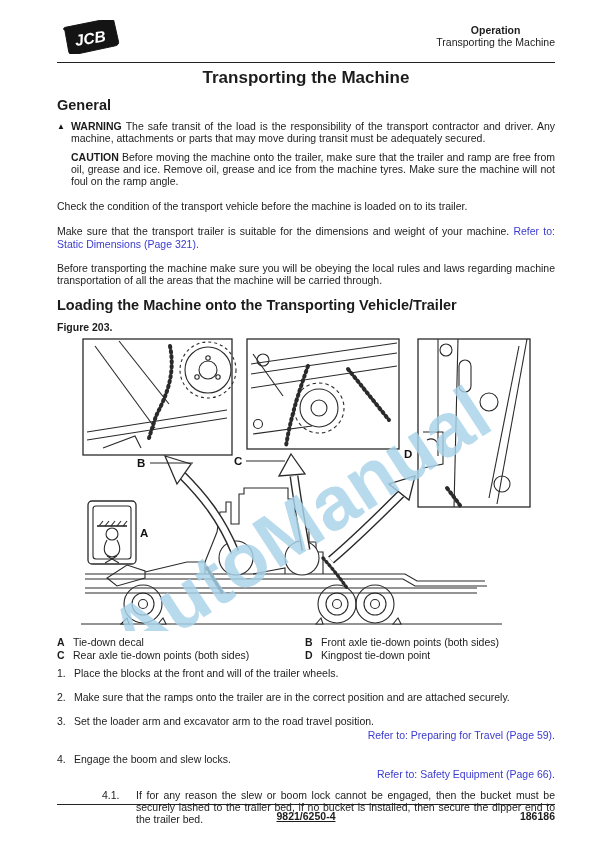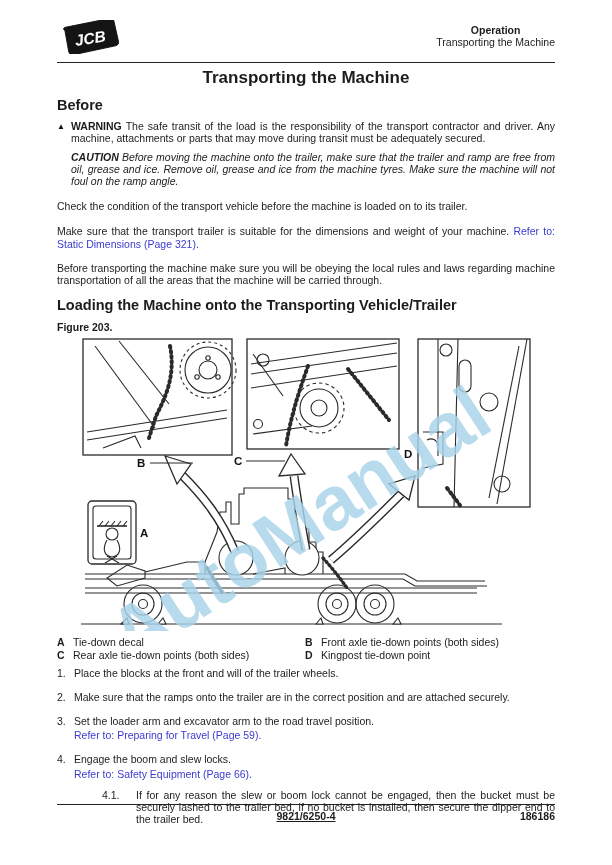--- a/index.html
+++ b/index.html
@@ -17,38 +17,38 @@
   .header-section { font-weight:bold; }
   .header-rule { margin:6px 57px 0 57px; border-bottom:1.4px solid #222; }
   
   .doc-title { text-align:center; font-size:17px; line-height:20px; font-weight:bold; margin-top:5px; }
   .h2 { font-size:14.5px; line-height:17px; font-weight:bold; margin-top:9px; }
   .h2.loading { margin-top:8px; }
   
   .para { text-align:justify; margin-top:13px; }
   .advisory { position:relative; padding-left:14px; text-align:justify; }
   .advisory.warning { margin-top:6px; }
-  .advisory.caution { margin-top:6px;font-style:italic; }
+  .advisory.caution { margin-top:6px; }
   .tri { position:absolute; left:0px; top:1px; font-size:8px; color:#111; }
   b.inline-label { font-weight:bold; }
   .reflink { color:#3b3bce; }
   
   .fig-caption { text-align:left; font-weight:bold; margin-top:7px; }
   .figure-wrap { margin-top:3px; }
   
   .legend { display:grid; grid-template-columns:248px 250px; grid-row-gap:1px; margin-top:3px; }
   .legend-item { display:flex; }
   .legend-key { width:16px; font-weight:bold; flex-shrink:0; }
   
   .steps { margin-top:5px; }
   .step { display:flex; margin-top:12px; }
   .step:first-child { margin-top:5px; }
   .step-num { width:17px; flex-shrink:0; }
   .step-body { flex:1; }
-  .step-link { margin-top:2px; }
+  .step-link { margin-top:2px;text-align:right; }
   .substep { display:flex; margin-left:45px; margin-top:9px; text-align:justify;justify-content:flex-end; }
   .substep-num { width:34px; flex-shrink:0; }
   
   .footer { position:absolute; left:57px; right:57px; top:804px; border-top:1.2px solid #222; padding-top:5px;
             display:flex; justify-content:flex-end; font-weight:bold; }
   .footer-center { position:absolute; left:0; right:0; text-align:center; font-weight:bold;text-decoration:underline; }
   svg text { font-family:"Liberation Sans", sans-serif; }
 </style>
 </head>
 <body>
@@ -67,21 +67,21 @@
     <div class="header-right">
       <div class="header-section">Operation</div>
       <div>Transporting the Machine</div>
     </div>
   </div>
   <div class="header-rule"></div>
 
   <div class="content">
     <div class="doc-title">Transporting the Machine</div>
 
-    <div class="h2">Before</div>
+    <div class="h2">General</div>
 
     <div class="advisory warning">
       <span class="tri">▲</span>
       <b class="inline-label">WARNING</b>
       <span>The safe transit of the load is the responsibility of the transport contractor and driver. Any machine, attachments or parts that may move during transit must be adequately secured.</span>
     </div>
 
     <div class="advisory caution">
       <b class="inline-label">CAUTION</b>
       <span>Before moving the machine onto the trailer, make sure that the trailer and ramp are free from oil, grease and ice. Remove oil, grease and ice from the machine tyres. Make sure the machine will not foul on the ramp angle.</span>

